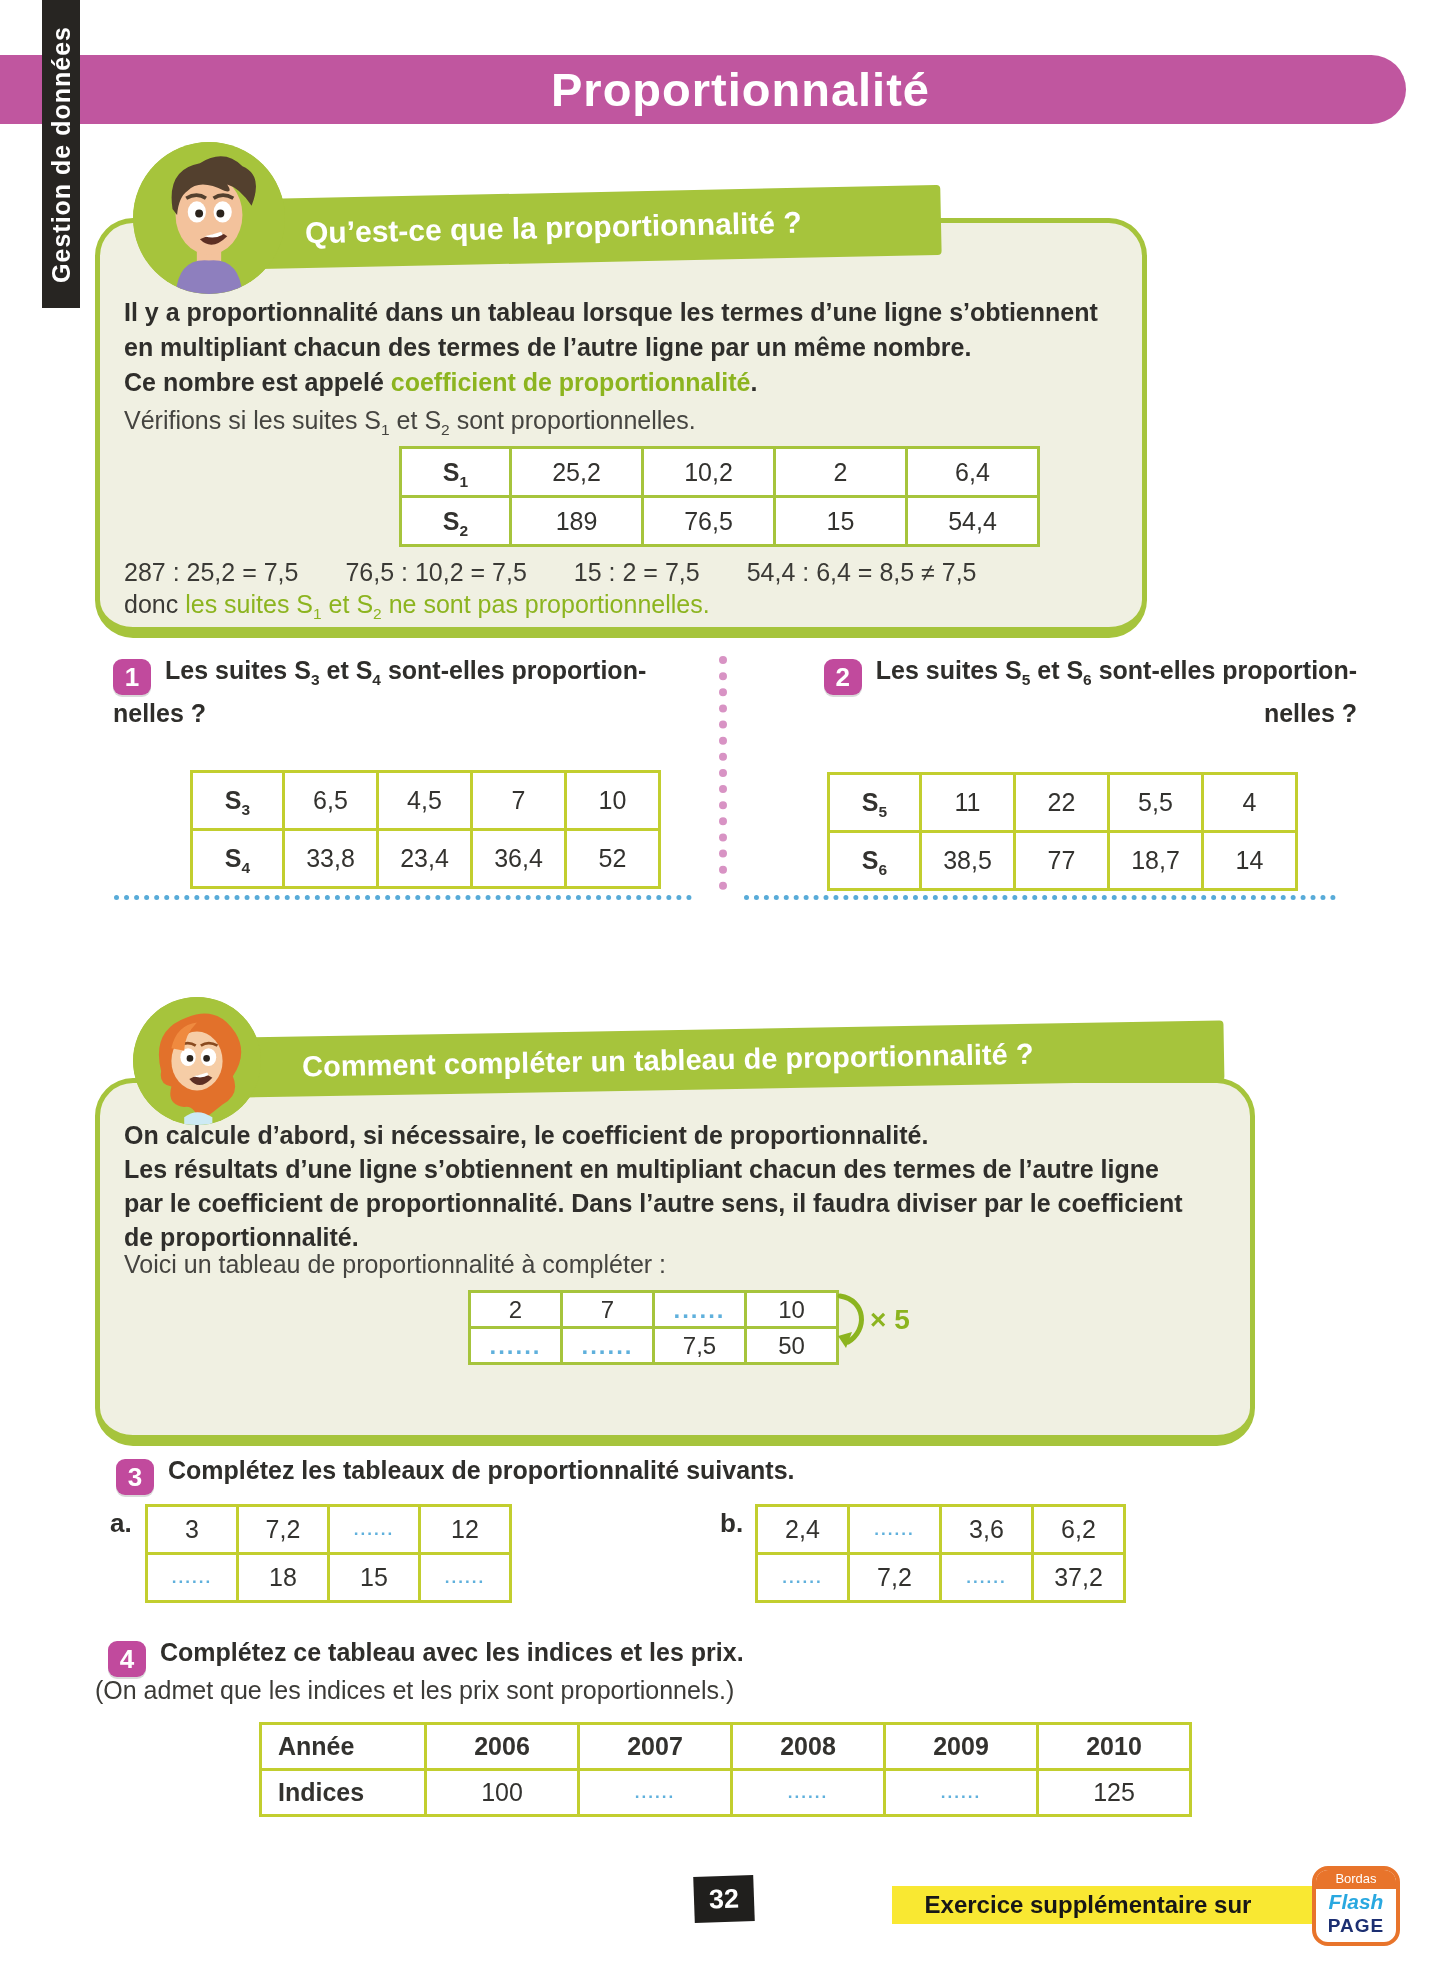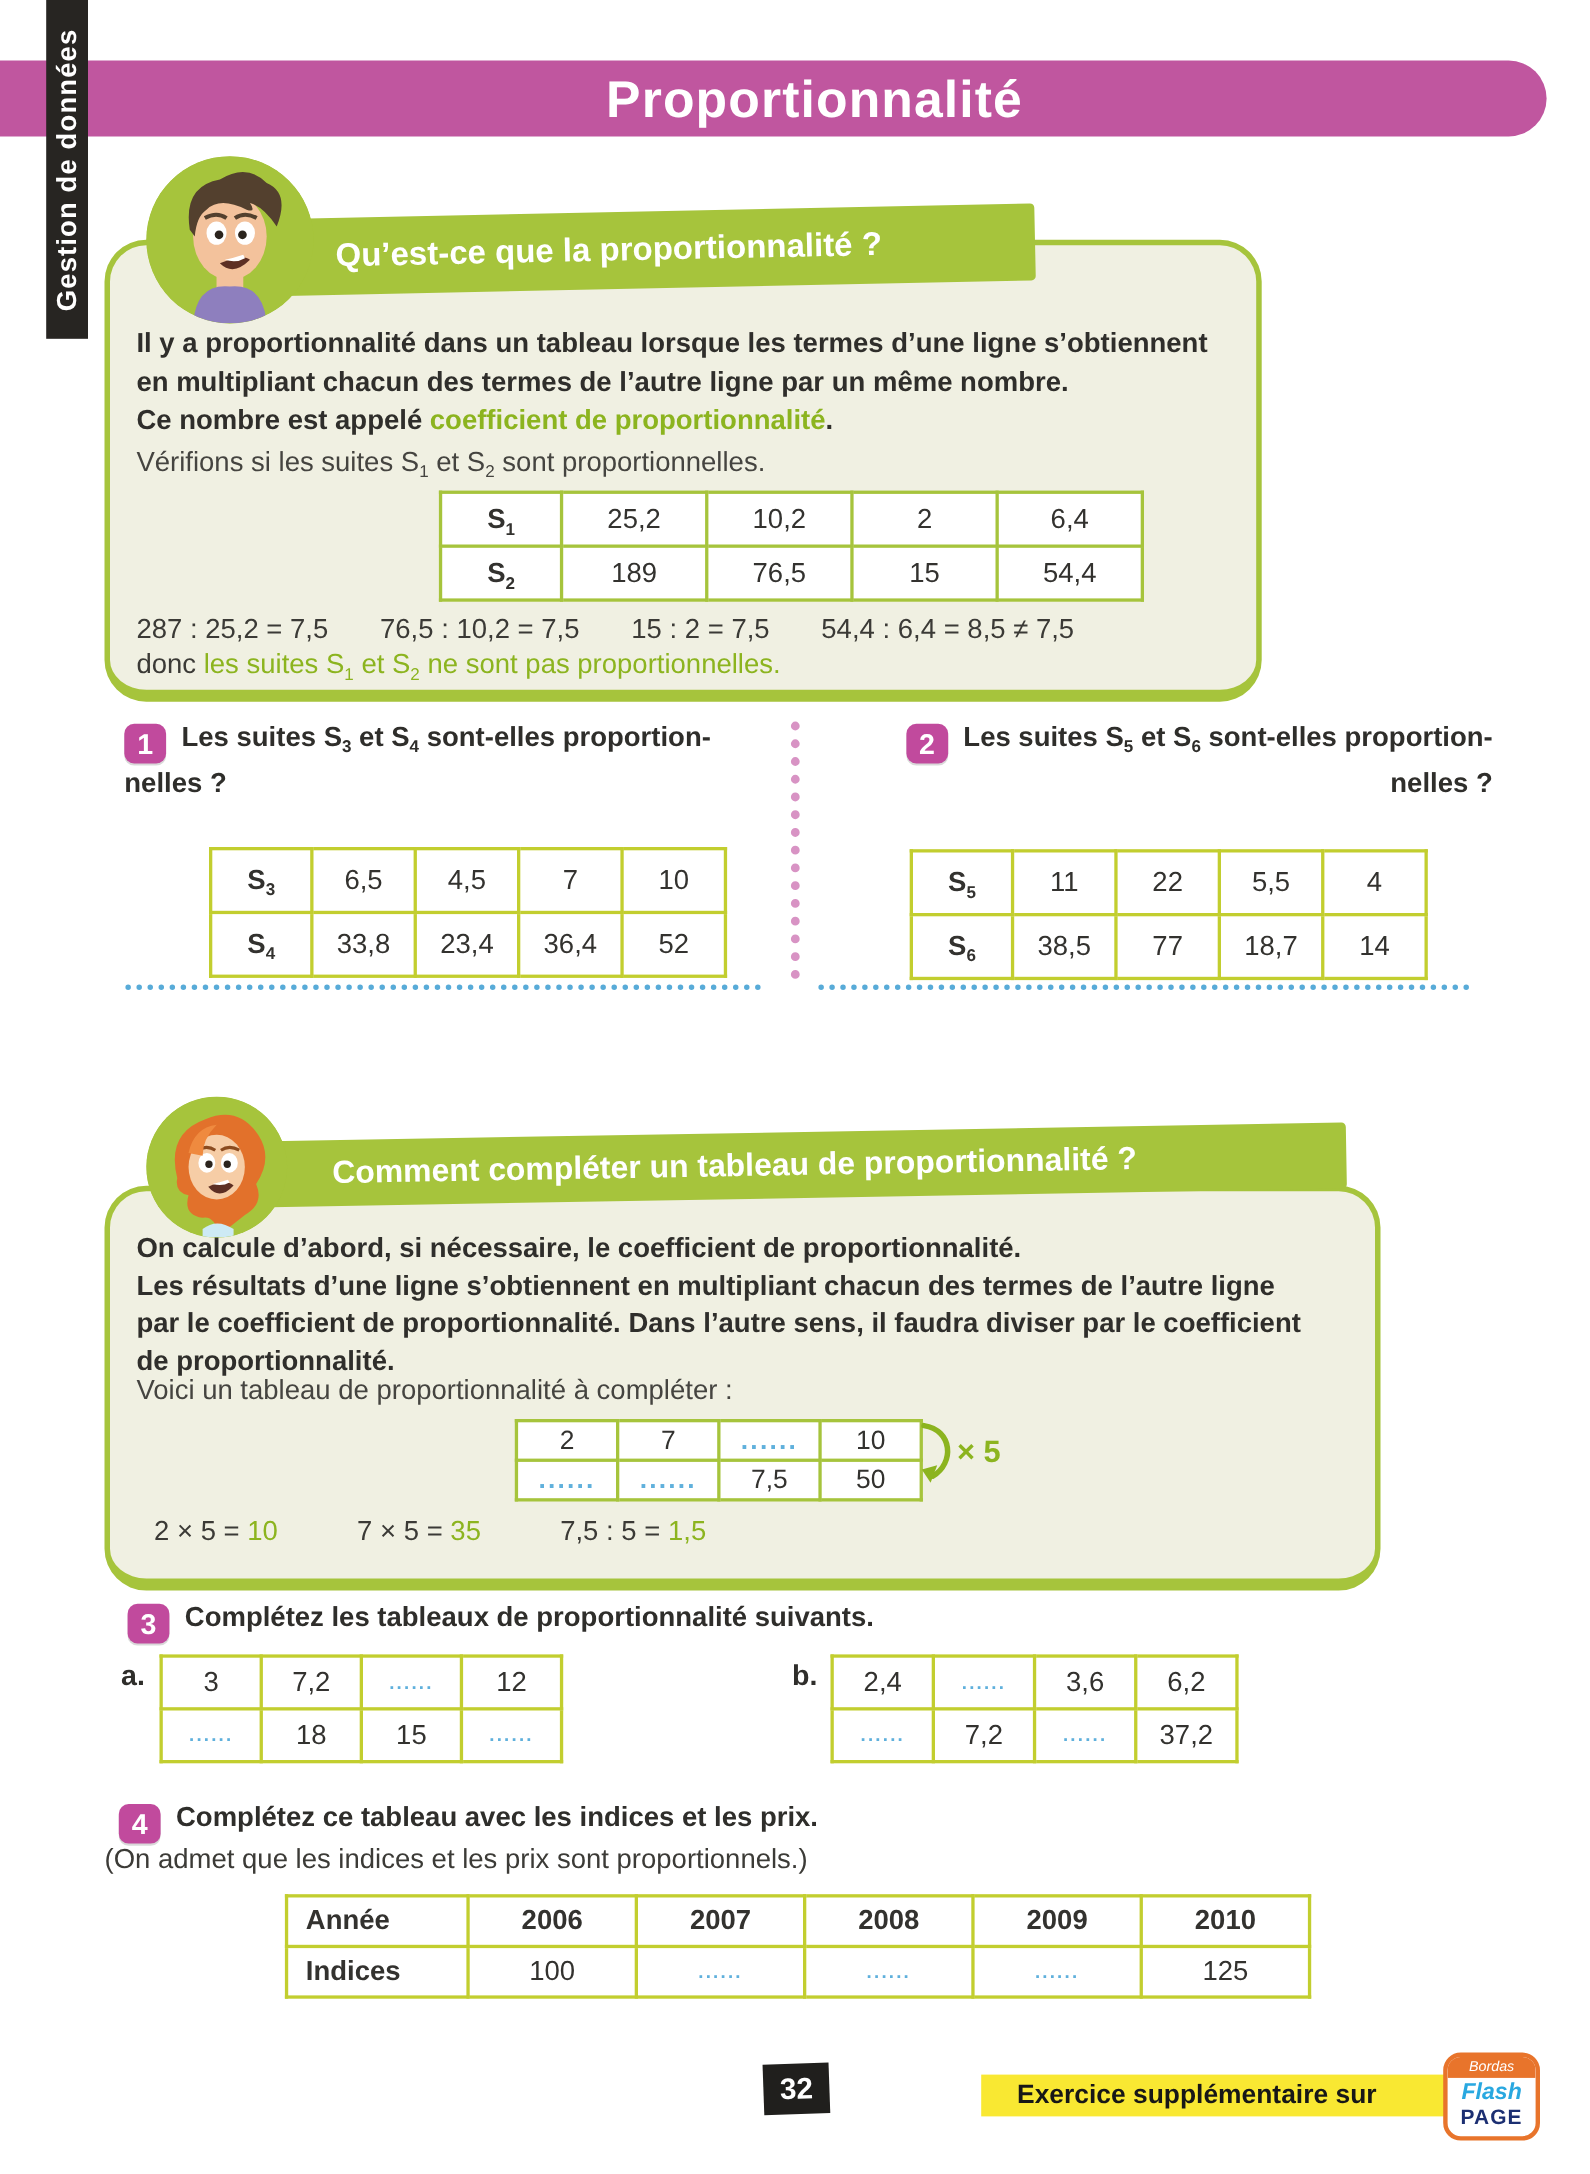--- a/index.html
+++ b/index.html
@@ -96,21 +96,21 @@
   
   .page-num{position:absolute;left:694px;top:1876px;width:60px;height:46px;background:#201f1d;
             color:#fff;font-weight:bold;font-size:27px;display:flex;align-items:center;
             justify-content:center;transform:rotate(-2deg);z-index:2;}
   .extra-banner{position:absolute;left:892px;top:1886px;width:452px;height:38px;background:#f9e832;
                 display:flex;align-items:center;justify-content:center;z-index:2;}
   .extra-banner span{font-weight:bold;font-size:24px;color:#171717;padding-right:60px;white-space:nowrap;}
   .flash-logo{position:absolute;left:1312px;top:1866px;width:80px;height:72px;background:#fff;
               border:4px solid #e8742b;border-radius:16px;z-index:5;display:flex;flex-direction:column;
               overflow:hidden;}
-  .logo-brand{background:#e8742b;color:#fff;font-size:13px;font-style:italic;text-align:center;
+  .logo-brand{background:#e8742b;color:#fff;font-size:13px;text-align:center;
               height:19px;line-height:17px;}
   .logo-flash{color:#29a8e0;font-weight:bold;font-style:italic;font-size:21px;text-align:center;line-height:26px;}
   .logo-page{color:#1c2f72;font-weight:bold;font-size:19px;text-align:center;line-height:22px;letter-spacing:1px;}
 </style>
 </head>
 <body>
 
 <div class="page">
 
   <div class="side-strip">
@@ -308,25 +308,20 @@
     </table>
 
   <div class="multiplier">
     <svg width="34" height="66" viewBox="0 0 34 66">
       <path d="M4 6 C30 10 32 40 12 52" stroke="#8cb41f" stroke-width="5" fill="none" stroke-linecap="round"></path>
       <polygon points="16,42 10,58 2,46" fill="#8cb41f"></polygon>
     </svg>
     <span class="x5">× 5</span>
   </div>
 
-  <div class="abs calc-row" id="calc2" style="left:140px;top:1378px;">
-    <span><span>2 × 5 = </span><span class="greentxt">10</span></span>
-    <span><span>7 × 5 = </span><span class="greentxt">35</span></span>
-    <span><span>7,5 : 5 = </span><span class="greentxt">1,5</span></span>
-  </div>
 
   <div class="abs ex-head" style="left:116px;top:1452px;">
     <span class="nowrap"><span class="badge">3</span><span>Complétez les tableaux de proportionnalité suivants.</span></span>
   </div>
 
   <div class="abs ab-label" style="left:110px;top:1508px;">a.</div>
   <table class="abs ex-tbl" id="ex3a-table" style="left:145px;top:1504px;">
     <colgroup>
         <col style="width:91px">
         <col style="width:91px">

